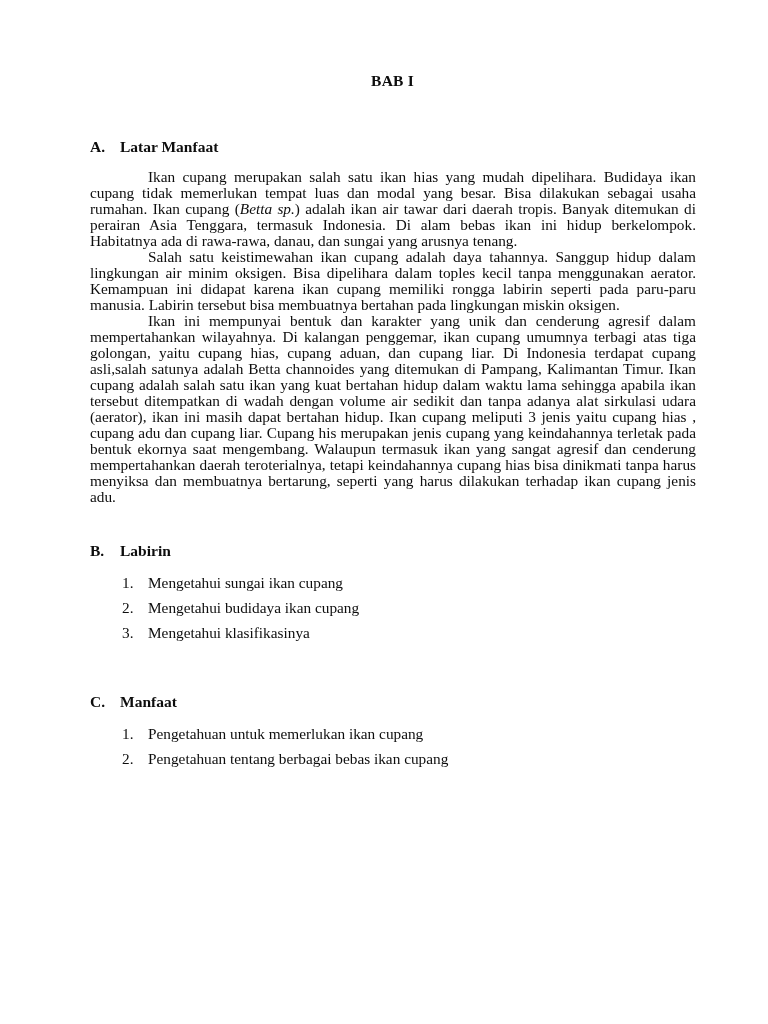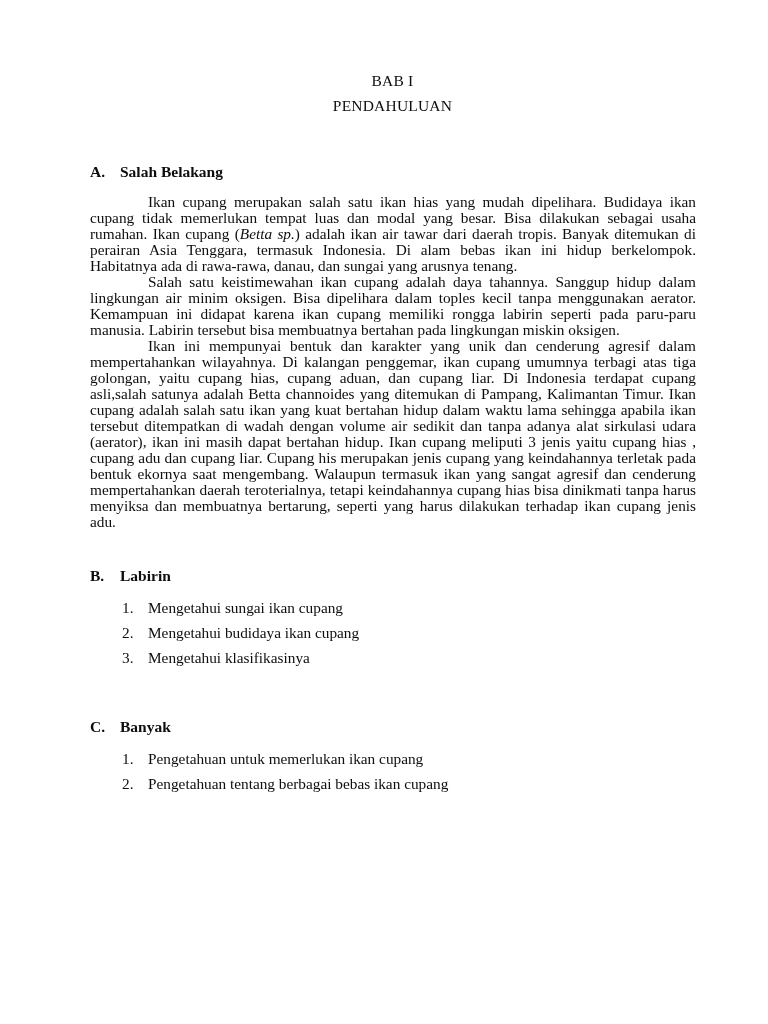--- a/index.html
+++ b/index.html
@@ -24,21 +24,21 @@
     background: #ffffff;
     overflow: hidden;
   }
 
   
   .title-block {
     text-align: center;
     margin: 0;
   }
   .title-line {
-    font-weight: normal;
+    font-weight: bold;
     font-size: 15.5px;
     letter-spacing: 0.2px;
     line-height: 25px;
     margin: 0;
   }
   .title-line.first {
     padding-top: 6px;
   }
 
   
@@ -104,26 +104,25 @@
     flex: 1 1 auto;
   }
 </style>
 </head>
 <body>
 
 <div class="page">
 
   <div class="title-block">
     <div class="title-line first">BAB I</div>
-    <div class="title-line">PENDAHULUAN</div>
   </div>
 
   <div class="section-heading" id="sec-latar-belakang">
     <span class="marker">A.</span>
-    <span class="heading-text">Salah Belakang</span>
+    <span class="heading-text">Latar Manfaat</span>
   </div>
 
   <div class="para-group">
     <p class="body-para"><span>Ikan cupang merupakan salah satu ikan hias yang mudah dipelihara. Budidaya ikan cupang tidak memerlukan tempat luas dan modal yang besar. Bisa dilakukan sebagai usaha rumahan. Ikan cupang (</span><i>Betta sp.</i><span>) adalah ikan air tawar dari daerah tropis. Banyak ditemukan di perairan Asia Tenggara, termasuk Indonesia. Di alam bebas ikan ini hidup berkelompok. Habitatnya ada di rawa-rawa, danau, dan sungai yang arusnya tenang.</span></p>
 
     <p class="body-para">Salah satu keistimewahan ikan cupang adalah daya tahannya. Sanggup hidup dalam lingkungan air minim oksigen. Bisa dipelihara dalam toples kecil tanpa menggunakan aerator. Kemampuan ini didapat karena ikan cupang memiliki rongga labirin seperti pada paru-paru manusia. Labirin tersebut bisa membuatnya bertahan pada lingkungan miskin oksigen.</p>
 
     <p class="body-para">Ikan ini mempunyai bentuk dan karakter yang unik dan cenderung agresif dalam mempertahankan wilayahnya. Di kalangan penggemar, ikan cupang umumnya terbagi atas tiga golongan, yaitu cupang hias, cupang aduan, dan cupang liar. Di Indonesia terdapat cupang asli,salah satunya adalah Betta channoides yang ditemukan di Pampang, Kalimantan Timur. Ikan cupang adalah salah satu ikan yang kuat bertahan hidup dalam waktu lama sehingga apabila ikan tersebut ditempatkan di wadah dengan volume air sedikit dan tanpa adanya alat sirkulasi udara (aerator), ikan ini masih dapat bertahan hidup. Ikan cupang meliputi 3 jenis yaitu cupang hias , cupang adu dan cupang liar. Cupang his merupakan jenis cupang yang keindahannya terletak pada bentuk ekornya saat mengembang. Walaupun termasuk ikan yang sangat agresif dan cenderung mempertahankan daerah teroterialnya, tetapi keindahannya cupang hias bisa dinikmati tanpa harus menyiksa dan membuatnya bertarung, seperti yang harus dilakukan terhadap ikan cupang jenis adu.</p>
   </div>
 
@@ -142,21 +141,21 @@
       <span class="item-text">Mengetahui budidaya ikan cupang</span>
     </li>
     <li>
       <span class="num">3.</span>
       <span class="item-text">Mengetahui klasifikasinya</span>
     </li>
   </ol>
 
   <div class="section-heading" id="sec-manfaat">
     <span class="marker">C.</span>
-    <span class="heading-text">Banyak</span>
+    <span class="heading-text">Manfaat</span>
   </div>
 
   <ol class="num-list">
     <li>
       <span class="num">1.</span>
       <span class="item-text">Pengetahuan untuk memerlukan ikan cupang</span>
     </li>
     <li>
       <span class="num">2.</span>
       <span class="item-text">Pengetahuan tentang berbagai bebas ikan cupang</span>

